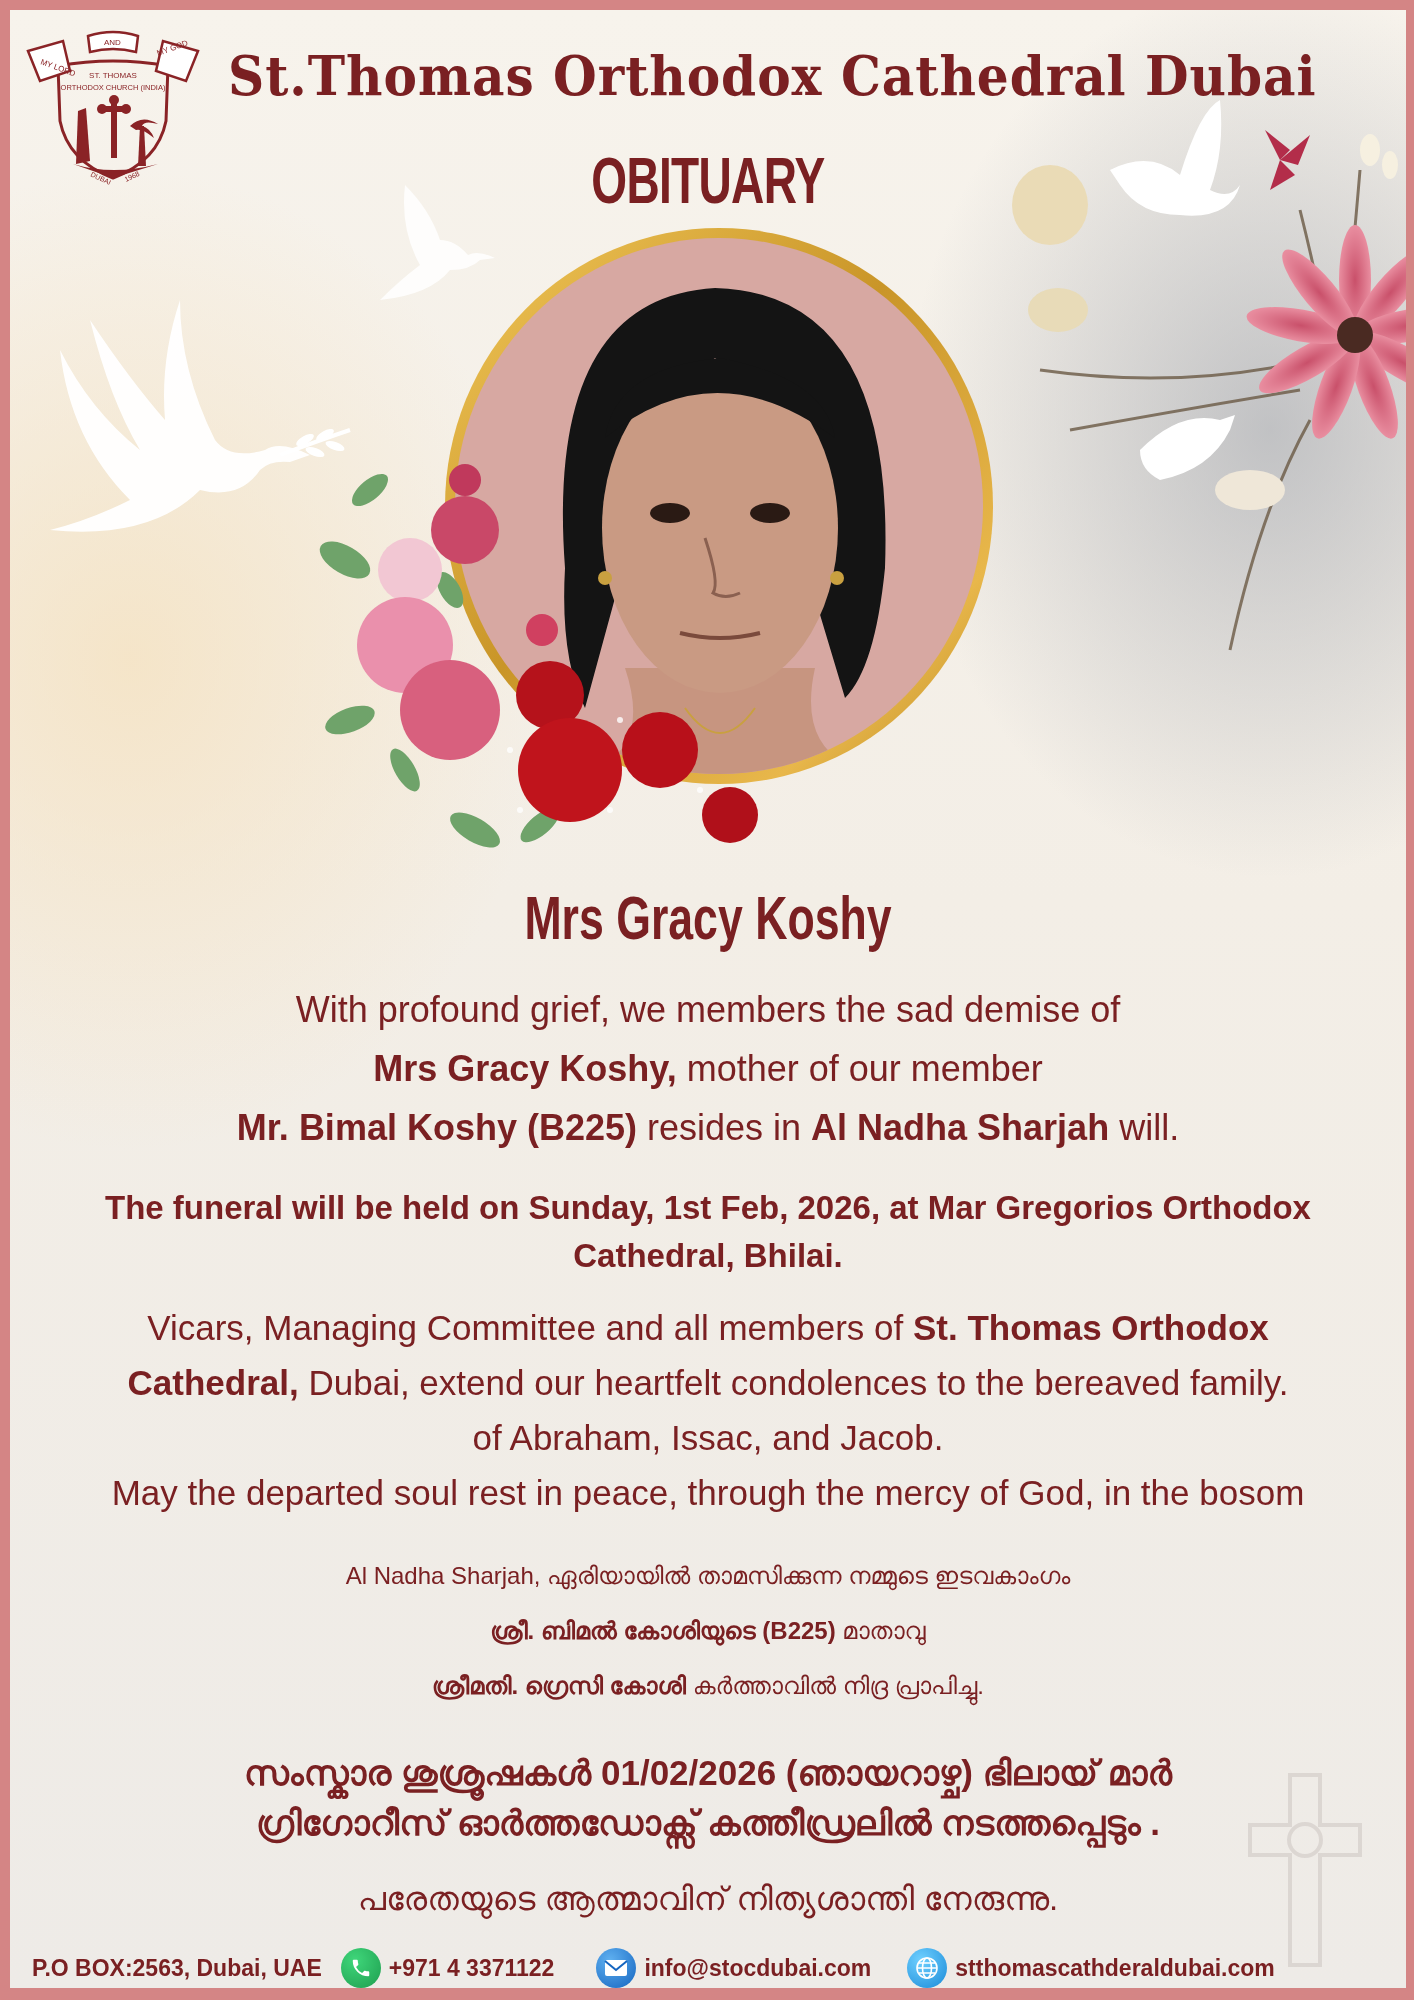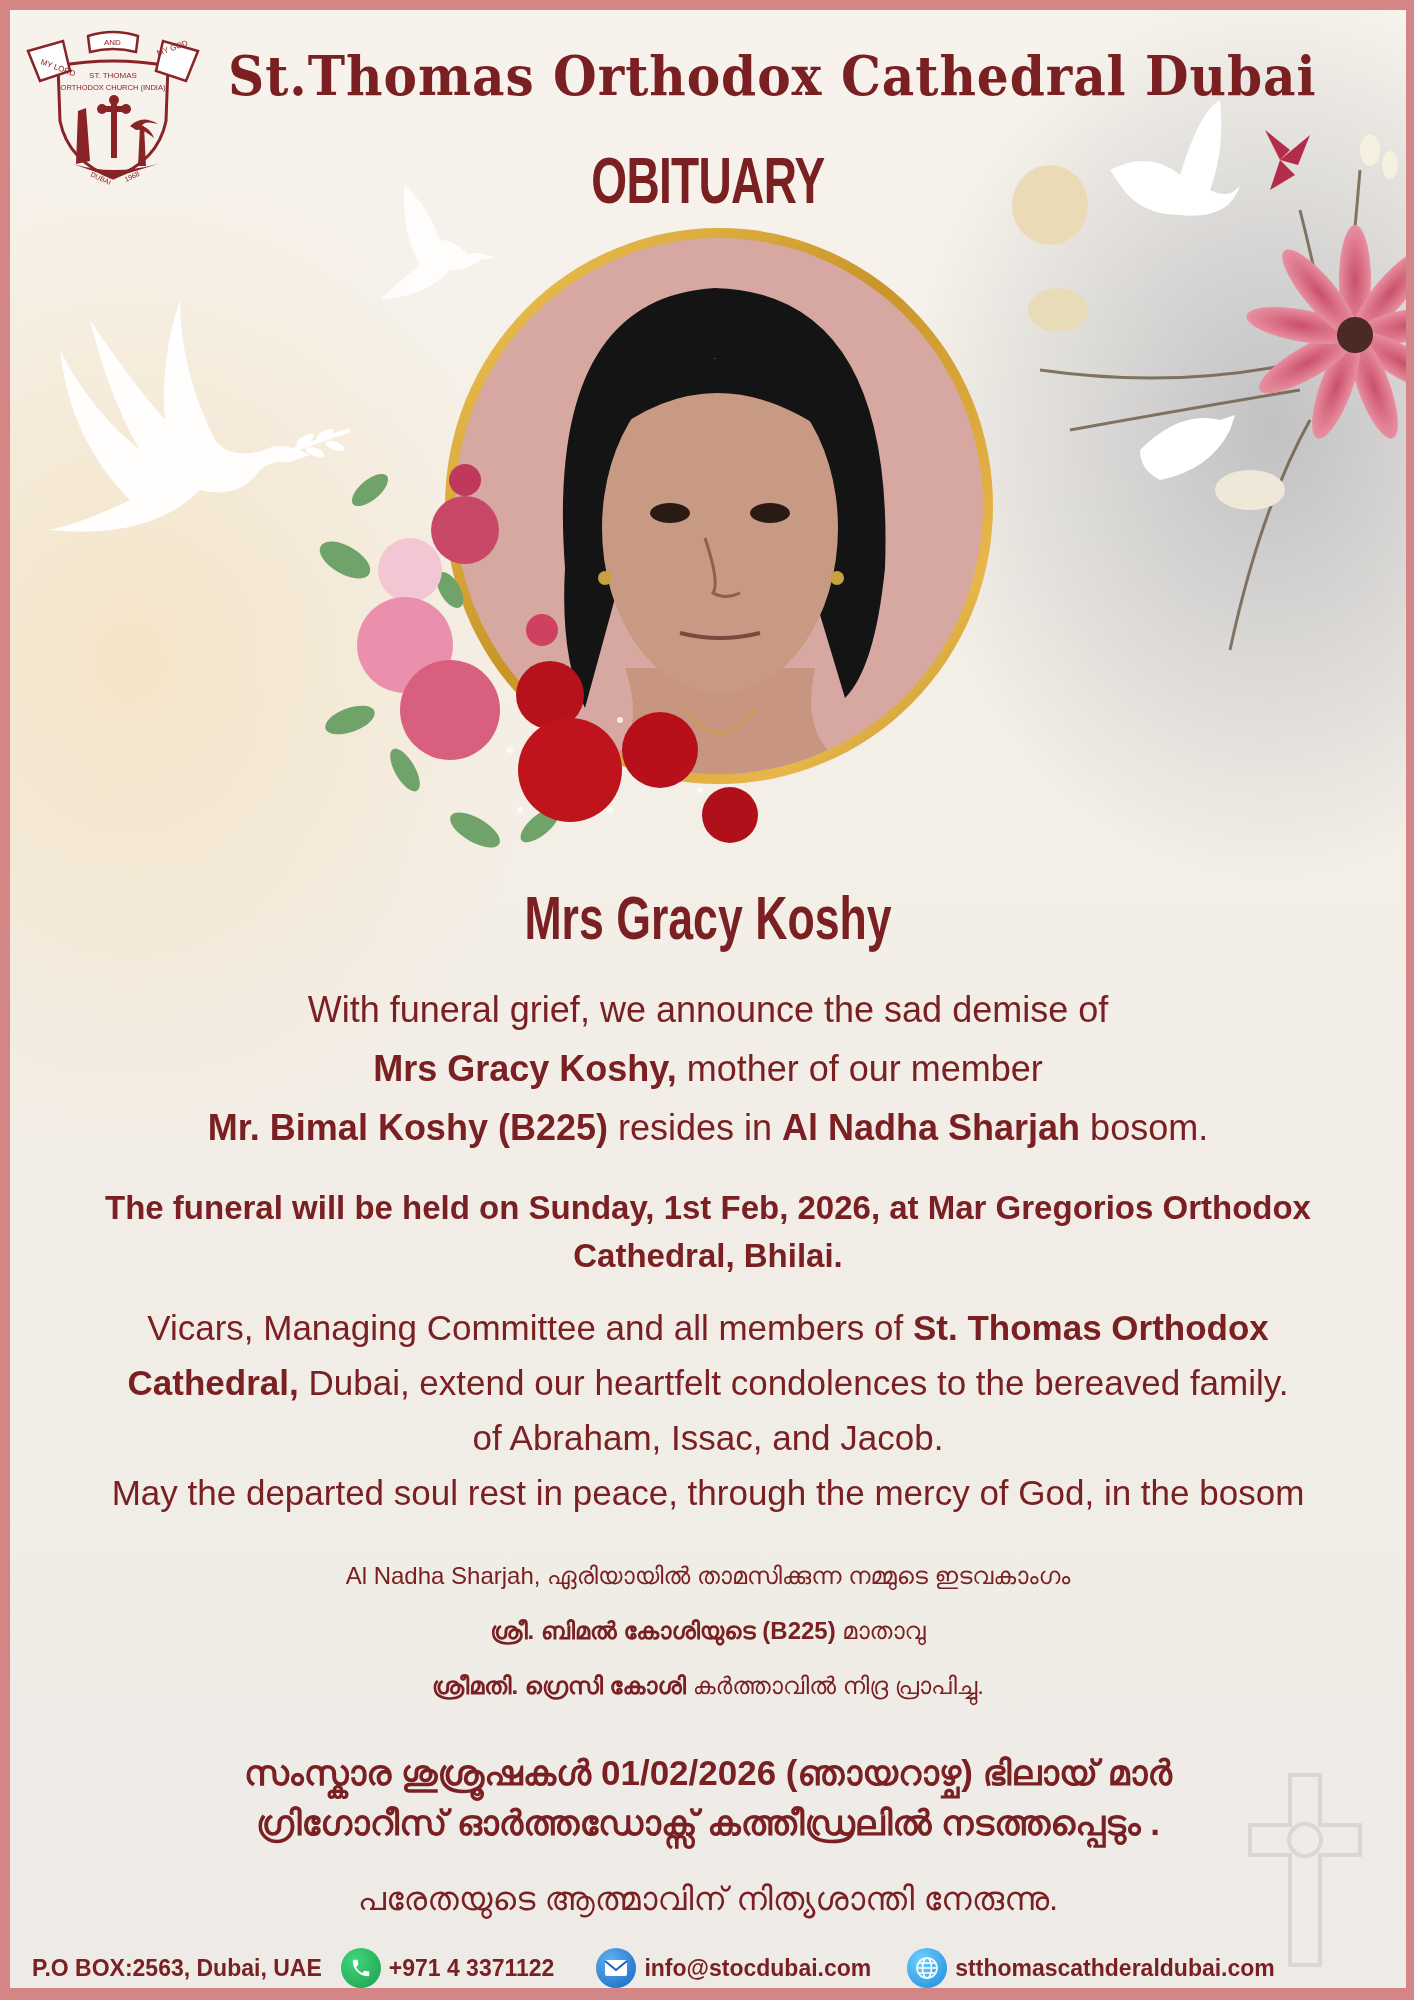--- a/index.html
+++ b/index.html
@@ -226,23 +226,23 @@
         <circle cx="390" cy="360" r="3"></circle>
         <circle cx="210" cy="380" r="3"></circle>
     </g>
   </svg>
 
   <div class="abs name">
     <span>Mrs Gracy Koshy</span>
   </div>
 
   <div class="abs para p1">
-    <div>With funeral grief, we announce the sad demise of</div>
+    <div>With profound grief, we members the sad demise of</div>
     <div><b>Mrs Gracy Koshy,</b><span> mother of our member</span></div>
-    <div><b>Mr. Bimal Koshy (B225)</b><span> resides in </span><b>Al Nadha Sharjah</b><span> bosom.</span></div>
+    <div><b>Mr. Bimal Koshy (B225)</b><span> resides in </span><b>Al Nadha Sharjah</b><span> will.</span></div>
   </div>
 
   <div class="abs para p2">
     <div>The funeral will be held on Sunday, 1st Feb, 2026, at Mar Gregorios Orthodox</div>
     <div>Cathedral, Bhilai.</div>
   </div>
 
   <div class="abs para p3">
     <div><span>Vicars, Managing Committee and all members of </span><b>St. Thomas Orthodox</b></div>
     <div><b>Cathedral,</b><span> Dubai,  extend our heartfelt condolences to the bereaved family.</span></div>

